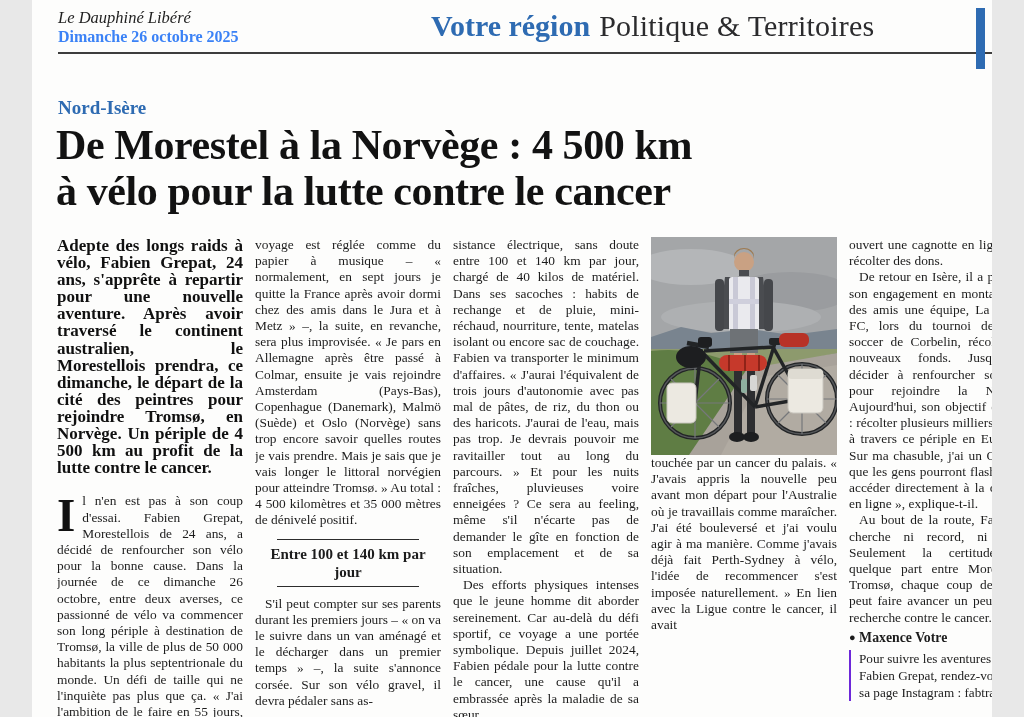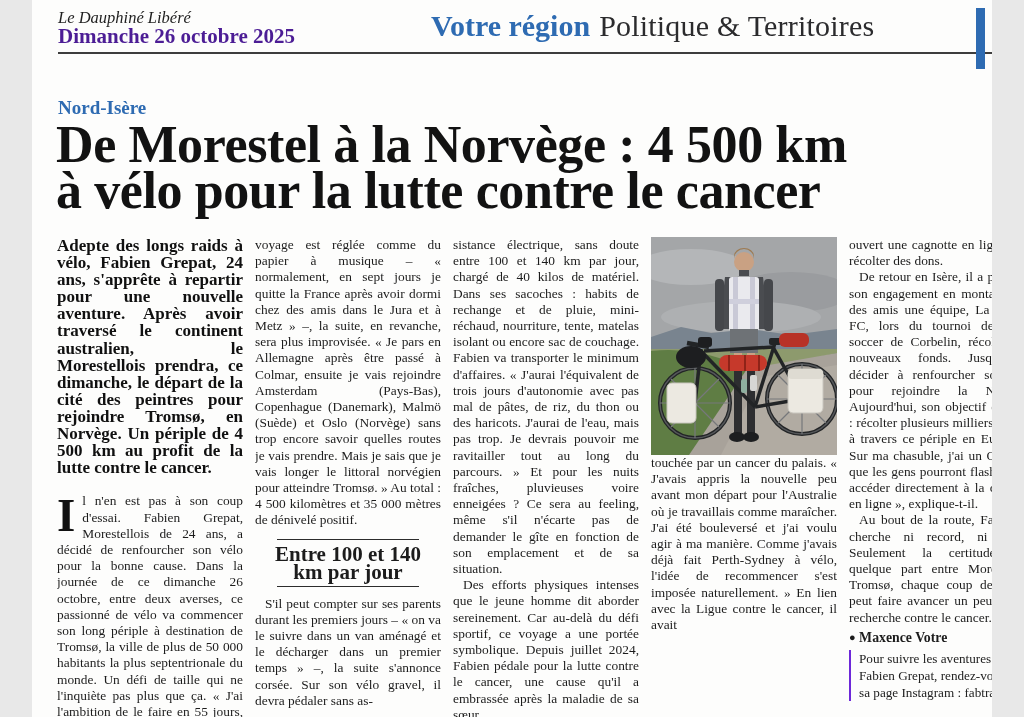--- a/index.html
+++ b/index.html
@@ -4,43 +4,43 @@
 <style>
   html,body{margin:0;padding:0;background:#e8e8e8;}
   .page{
     position:relative;width:960px;height:717px;margin:0 auto;
     background:#fdfdfc;overflow:hidden;
     font-family:"Liberation Serif", serif;color:#1c1c1c;
   }
   
   .masthead{position:absolute;left:26px;top:8px;line-height:19px;}
   .masthead-title{font-style:italic;font-size:16.5px;color:#1f1f1f;}
-  .masthead-date{font-weight:bold;font-size:21px;color:#4c1d95;}
+  .masthead-date{font-weight:bold;font-size:16px;color:#3b82f6;}
   .section-title{position:absolute;left:399px;top:9px;white-space:nowrap;font-size:30px;line-height:34px;}
   .section-highlight{font-weight:bold;color:#2e6bb2;}
   .section-rest{color:#2b2b2d;margin-left:9px;letter-spacing:0.2px;}
   .header-rule{position:absolute;left:26px;top:52px;width:976px;height:2px;background:#3d3d3d;}
   .page-bar{position:absolute;left:944px;top:8px;width:9px;height:61px;background:#2e6bb2;}
   .page-number{position:absolute;left:978px;top:17px;font-size:26px;color:#222;}
   
   .kicker{position:absolute;left:26px;top:97px;font-size:19px;font-weight:bold;color:#2e6bb2;}
-  .headline{position:absolute;left:24px;top:122px;width:900px;font-size:52px;line-height:46px;font-weight:bold;color:#121212;letter-spacing:-0.4px;}
+  .headline{position:absolute;left:24px;top:122px;width:900px;font-size:42px;line-height:46px;font-weight:bold;color:#121212;letter-spacing:-0.4px;}
   
   .col{position:absolute;top:237px;width:186px;height:480px;overflow:hidden;
        font-size:13.4px;line-height:16.2px;text-align:justify;
        hyphens:auto;-webkit-hyphens:auto;}
   .col-1{left:25px}.col-2{left:223px}.col-3{left:421px}.col-4{left:619px}.col-5{left:817px}
   .lede{font-weight:bold;font-size:17px;line-height:17.1px;margin:0 0 17px 0;color:#101010;}
   p.body{margin:0;}
   p.indent{text-indent:10px;}
   .dropcap{float:left;font-size:47px;line-height:39px;font-weight:bold;padding:3px 7px 0 0;color:#111;}
   
   .subhead{margin:10px 0 9px 0;text-align:center;}
   .subhead-rule{height:1px;background:#2c2c2c;margin:0 22px;}
-  .subhead-text{font-weight:bold;font-size:21px;line-height:18px;padding:5px 12px;}
+  .subhead-text{font-weight:bold;font-size:15px;line-height:18px;padding:5px 12px;}
   
   .photo-wrap{width:186px;height:218px;overflow:hidden;background:#a7a9ab;}
   .caption{margin:7px 0 13px 0;text-align:left;font-size:13.8px;line-height:17px;hyphens:none;}
   .caption strong{color:#141414;}
   .credit{color:#4f4f4f;font-weight:normal;font-size:12.8px;}
   
   .byline{margin:3px 0 4px 0;font-weight:bold;text-align:left;font-size:13.8px;}
   .bullet{font-size:11px;vertical-align:1px;}
   .signature{border-left:2px solid #6d28d9;padding-left:8px;margin:3px 0 0 0;
              font-size:13.2px;line-height:17px;text-align:left;color:#222;hyphens:none;}

